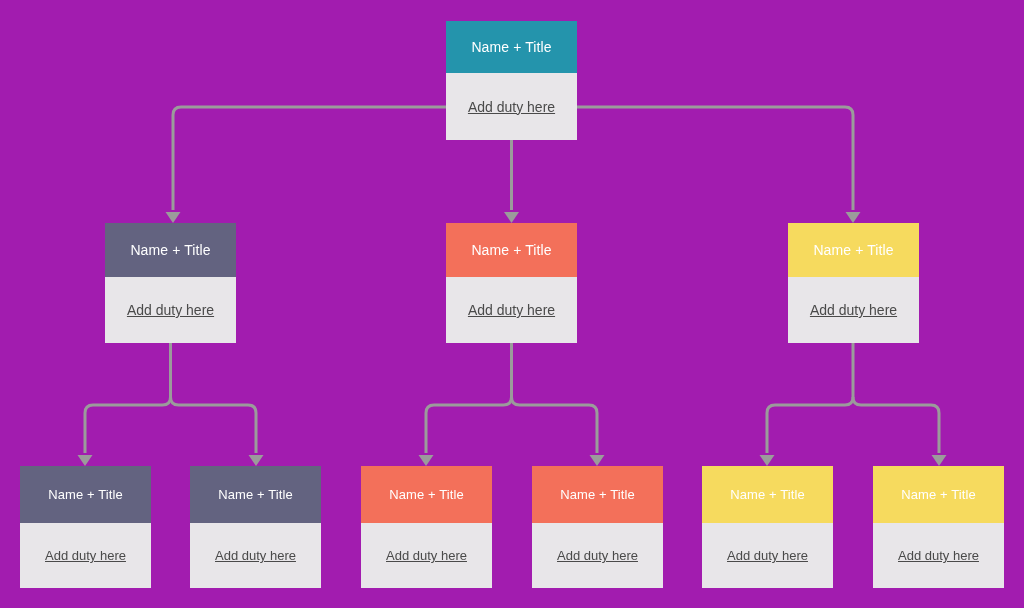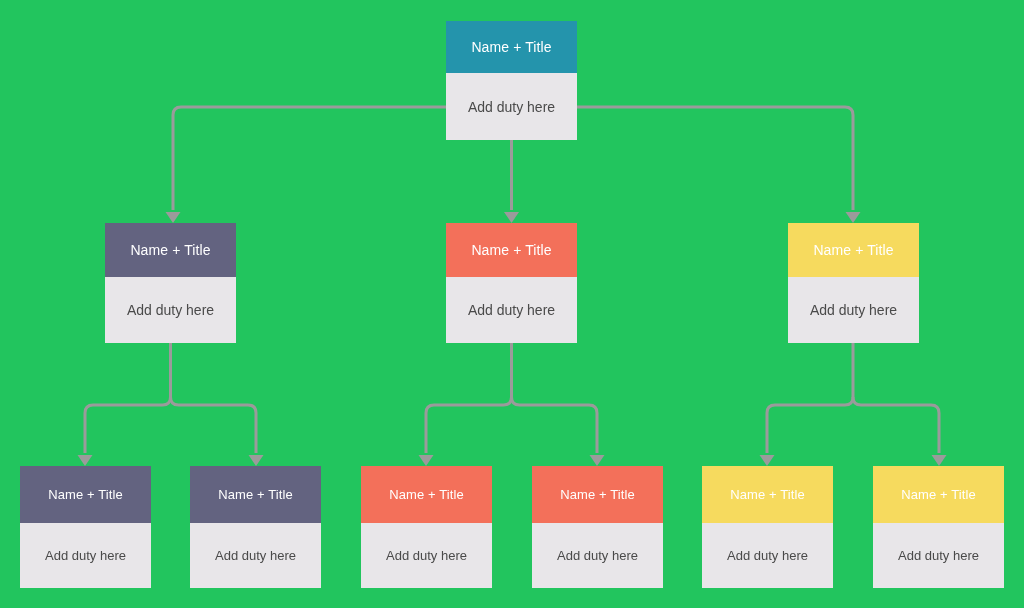--- a/index.html
+++ b/index.html
@@ -10,21 +10,21 @@
   body {
     width: 1024px;
     height: 608px;
     overflow: hidden;
     font-family: "Liberation Sans", sans-serif;
   }
   #chart-root {
     position: relative;
     width: 1024px;
     height: 608px;
-    background: #22c55e;
+    background: #a21caf;
   }
   #connector-layer {
     position: absolute;
     left: 0;
     top: 0;
     width: 1024px;
     height: 608px;
     pointer-events: none;
   }
   .node {
@@ -50,20 +50,21 @@
     display: flex;
     align-items: center;
     justify-content: center;
     background: #E8E6E9;
     color: #4A4A4A;
     font-size: 14px;
     text-align: center;
     box-sizing: border-box;
     width: 100%;
     flex: 1 1 auto;
+    text-decoration: underline;
   }
   .node.level-3 .node-header { font-size: 13px; }
   .node.level-3 .node-body { font-size: 13px; }
 </style>
 </head>
 <body>
 
 <div id="chart-root">
 
   <svg id="connector-layer" width="1024" height="608" viewBox="0 0 1024 608" xmlns="http://www.w3.org/2000/svg">

